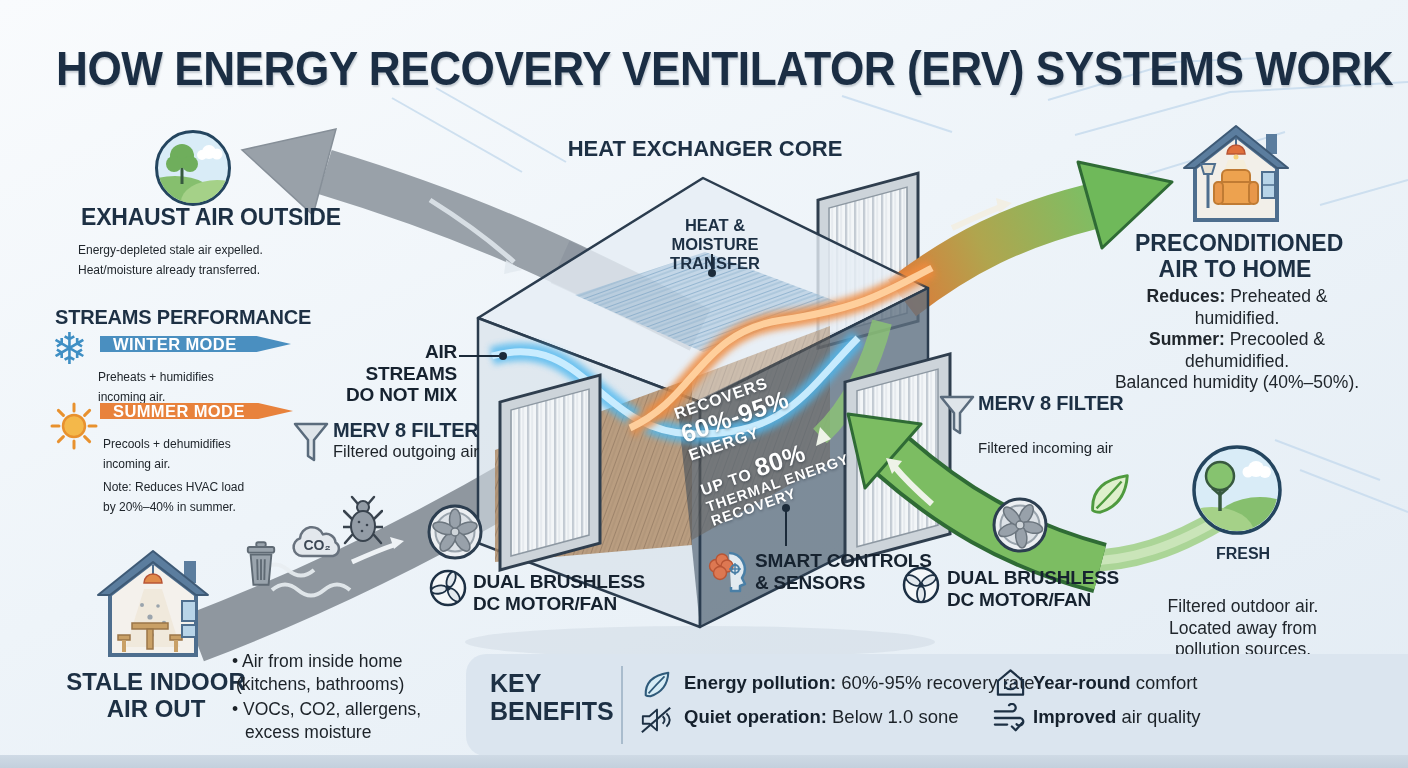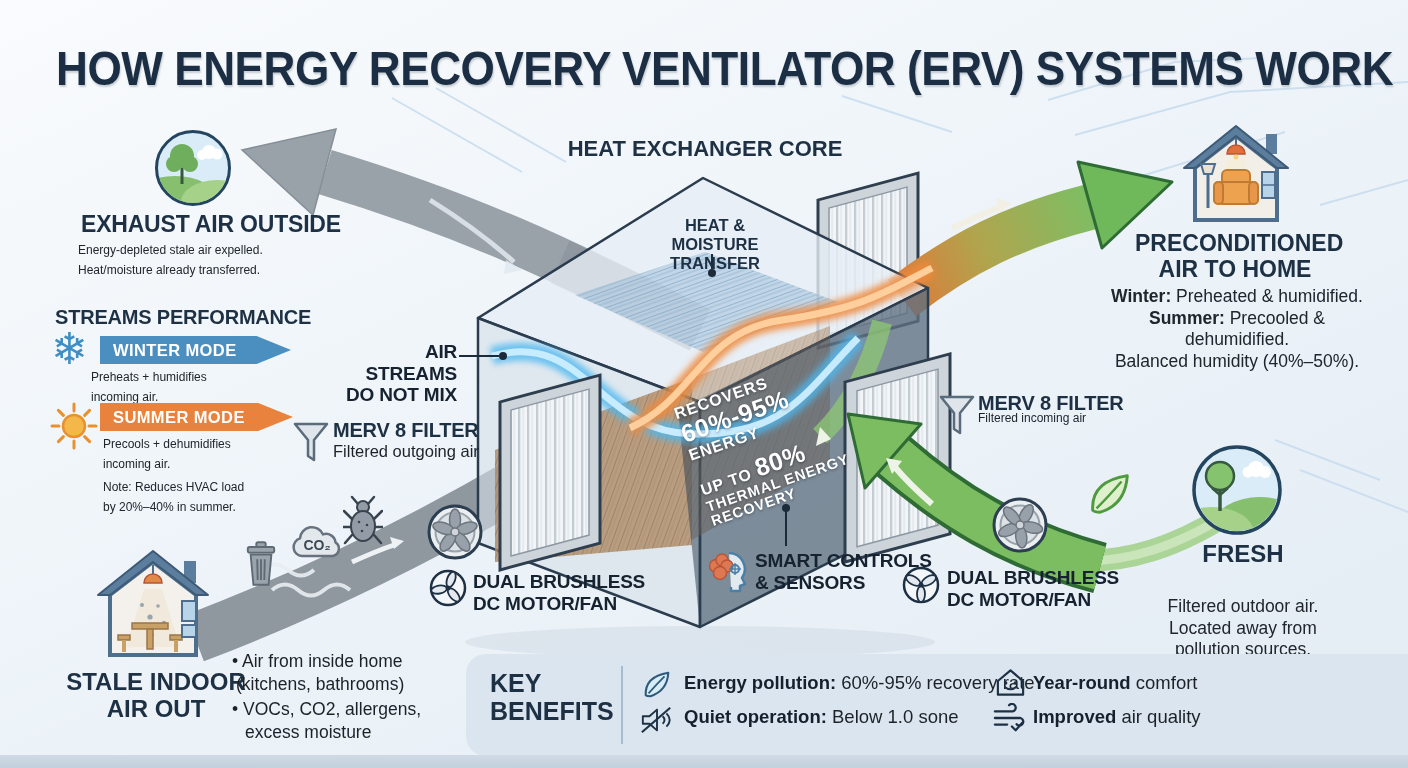--- a/index.html
+++ b/index.html
@@ -10,21 +10,21 @@
   .bold{font-weight:bold;}
   .ctr{text-align:center;}
   .rt{text-align:right;}
   #title{left:56px;top:40px;font-size:49px;font-weight:bold;color:#1b2e44;
          white-space:nowrap;transform:scaleX(.9);transform-origin:left top;
          letter-spacing:-.5px;text-shadow:1px 2px 2px rgba(30,50,70,.22);}
   .h-lg{font-size:23px;font-weight:bold;color:#1d3044;letter-spacing:-.2px;}
   .h-md{font-size:20px;font-weight:bold;color:#1d3044;letter-spacing:-.2px;}
   .body-txt{font-size:12px;line-height:20px;color:#20262c;}
   .body-lg{font-size:17.5px;line-height:21.5px;color:#20262c;}
-  .banner{height:28px;display:flex;align-items:center;padding-left:13px;color:#fff;
+  .banner{height:16px;display:flex;align-items:center;padding-left:13px;color:#fff;
           font-weight:bold;font-size:16.5px;letter-spacing:.4px;
           clip-path:polygon(0 0,82% 0,100% 50%,82% 100%,0 100%);}
   .label2{font-size:19px;line-height:21.5px;font-weight:bold;color:#16222f;letter-spacing:-.2px;}
   .badge{transform:rotate(-19deg);transform-origin:left top;color:#fff;font-weight:bold;
          letter-spacing:1px;line-height:1.08;text-shadow:0 1px 3px rgba(10,20,30,.45);}
   .badge .s{font-size:16px;}
   .badge .b{font-size:25px;letter-spacing:.5px;}
   .badge .m{font-size:14.5px;}
   #benefits-panel{left:466px;top:654px;width:954px;height:102px;background:#dbe5ef;
                   border-radius:20px 0 0 20px;}
@@ -172,32 +172,32 @@
           <circle cx="49" cy="27" r="5" fill="#fff"></circle>
         <ellipse cx="22" cy="72" rx="42" ry="24" fill="#86bf6e"></ellipse>
         <ellipse cx="64" cy="74" rx="36" ry="22" fill="#a5d188"></ellipse>
         <line x1="29" y1="34" x2="29" y2="56" stroke="#37593f" stroke-width="3"></line>
         <circle cx="29" cy="28" r="12" fill="#6fae5c"></circle>
           <circle cx="21" cy="36" r="8" fill="#6fae5c"></circle>
           <circle cx="37" cy="36" r="8" fill="#6fae5c"></circle>
       </g>
     </svg>
   </div>
-  <div class="abs h-lg" style="left:81px;top:211px">EXHAUST AIR OUTSIDE</div>
+  <div class="abs h-lg" style="left:81px;top:204px">EXHAUST AIR OUTSIDE</div>
   <div class="abs body-txt" style="left:78px;top:240px">
     <div>Energy-depleted stale air expelled.</div>
     <div>Heat/moisture already transferred.</div>
   </div>
 
   <div class="abs h-md" style="left:55px;top:306px">STREAMS PERFORMANCE</div>
   <div class="abs snow" style="left:51px;top:327px">❄</div>
   <div class="abs banner" style="left:100px;top:336px;width:178px;background:#4a8fc0">
     <span>WINTER MODE</span>
   </div>
-  <div class="abs body-txt" style="left:91px;top:367px">
+  <div class="abs body-txt" style="left:98px;top:367px">
     <div>Preheats + humidifies</div>
     <div>incoming air.</div>
   </div>
   <div class="abs" style="left:50px;top:402px">
     <svg width="48" height="48" viewBox="0 0 48 48">
       <g stroke="#e8912e" stroke-width="3" stroke-linecap="round">
         <line x1="24" y1="2" x2="24" y2="9"></line>
           <line x1="24" y1="39" x2="24" y2="46"></line>
         <line x1="2" y1="24" x2="9" y2="24"></line>
           <line x1="39" y1="24" x2="46" y2="24"></line>
@@ -244,21 +244,21 @@
   </div>
   <div class="abs h-md" style="left:333px;top:419px">MERV 8 FILTER</div>
   <div class="abs" style="left:333px;top:442px;font-size:16.5px">Filtered outgoing air</div>
 
   <div class="abs" style="left:938px;top:393px">
     <svg width="38" height="44" viewBox="0 0 38 44">
       <path d="M 3 4 L 35 4 L 22 20 L 22 40 L 16 36 L 16 20 Z" fill="#dfe5ea" stroke="#5a6b7c" stroke-width="2.5" stroke-linejoin="round"></path>
     </svg>
   </div>
   <div class="abs h-md" style="left:978px;top:392px">MERV 8 FILTER</div>
-  <div class="abs" style="left:978px;top:411px;font-size:12px">Filtered incoming air</div>
+  <div class="abs" style="left:978px;top:439px;font-size:15px">Filtered incoming air</div>
 
   <div class="abs" style="left:427px;top:504px">
     <svg width="56" height="56" viewBox="0 0 56 56">
       <circle cx="28" cy="28" r="26" fill="#eceff2" stroke="#2c3e50" stroke-width="3"></circle>
       <circle cx="28" cy="28" r="19.5" fill="#dde2e7" stroke="#9aa4ad" stroke-width="2"></circle>
       <g fill="#98a1aa" stroke="#6b757e" stroke-width="1.5">
         <ellipse cx="28" cy="16" rx="5.5" ry="11" transform="rotate(0 28 28)"></ellipse>
         <ellipse cx="28" cy="16" rx="5.5" ry="11" transform="rotate(72 28 28)"></ellipse>
         <ellipse cx="28" cy="16" rx="5.5" ry="11" transform="rotate(144 28 28)"></ellipse>
         <ellipse cx="28" cy="16" rx="5.5" ry="11" transform="rotate(216 28 28)"></ellipse>
@@ -350,21 +350,21 @@
       <rect x="40" y="62" width="36" height="22" rx="4" fill="#eda24f" stroke="#c07b33" stroke-width="2"></rect>
       <rect x="36" y="62" width="9" height="22" rx="4" fill="#e8974a" stroke="#c07b33" stroke-width="2"></rect>
       <rect x="71" y="62" width="9" height="22" rx="4" fill="#e8974a" stroke="#c07b33" stroke-width="2"></rect>
     </svg>
   </div>
   <div class="abs ctr" style="left:1135px;top:230px;width:200px;font-size:23px;font-weight:bold;color:#1d3044;line-height:26px">
     <div>PRECONDITIONED</div>
     <div>AIR TO HOME</div>
   </div>
   <div class="abs ctr body-lg" style="left:1105px;top:286px;width:264px">
-    <div><span class="bold">Winter:</span> <span>Preheated &amp; humidified.</span></div>
+    <div><span class="bold">Reduces:</span> <span>Preheated &amp; humidified.</span></div>
     <div><span class="bold">Summer:</span> <span>Precooled &amp; dehumidified.</span></div>
     <div>Balanced humidity (40%–50%).</div>
   </div>
 
   <div class="abs" style="left:1085px;top:468px">
     <svg width="50" height="50" viewBox="0 0 52 52">
       <path d="M 8 44 Q 6 14 44 8 Q 42 38 16 46 Q 10 46 8 44 Z" fill="#dff0cd" stroke="#4e9a3e" stroke-width="3" stroke-linejoin="round"></path>
       <path d="M 12 42 Q 24 30 38 14" fill="none" stroke="#4e9a3e" stroke-width="2.5"></path>
     </svg>
   </div>
@@ -382,21 +382,21 @@
           <circle cx="58" cy="29" r="5.5" fill="#fff"></circle>
         <ellipse cx="70" cy="82" rx="46" ry="28" fill="#86bf6e"></ellipse>
         <ellipse cx="22" cy="90" rx="42" ry="26" fill="#a5d188"></ellipse>
         <line x1="30" y1="42" x2="30" y2="68" stroke="#37593f" stroke-width="3.5"></line>
         <line x1="30" y1="52" x2="22" y2="45" stroke="#37593f" stroke-width="2.5"></line>
         <line x1="30" y1="52" x2="38" y2="45" stroke="#37593f" stroke-width="2.5"></line>
         <circle cx="30" cy="33" r="14" fill="#86c36f" stroke="#37593f" stroke-width="2.5"></circle>
       </g>
     </svg>
   </div>
-  <div class="abs ctr" style="left:1143px;top:540px;width:200px;font-size:24px;font-weight:bold;color:#1d3044;line-height:27px">
+  <div class="abs ctr" style="left:1143px;top:540px;width:200px;font-size:16px;font-weight:bold;color:#1d3044;line-height:27px">
     <div>FRESH</div>
   </div>
   <div class="abs ctr body-lg" style="left:1153px;top:596px;width:180px">
     <div>Filtered outdoor air.</div>
     <div>Located away from</div>
     <div>pollution sources.</div>
   </div>
 
   <div class="abs" style="left:244px;top:541px">
     <svg width="34" height="46" viewBox="0 0 36 48">

